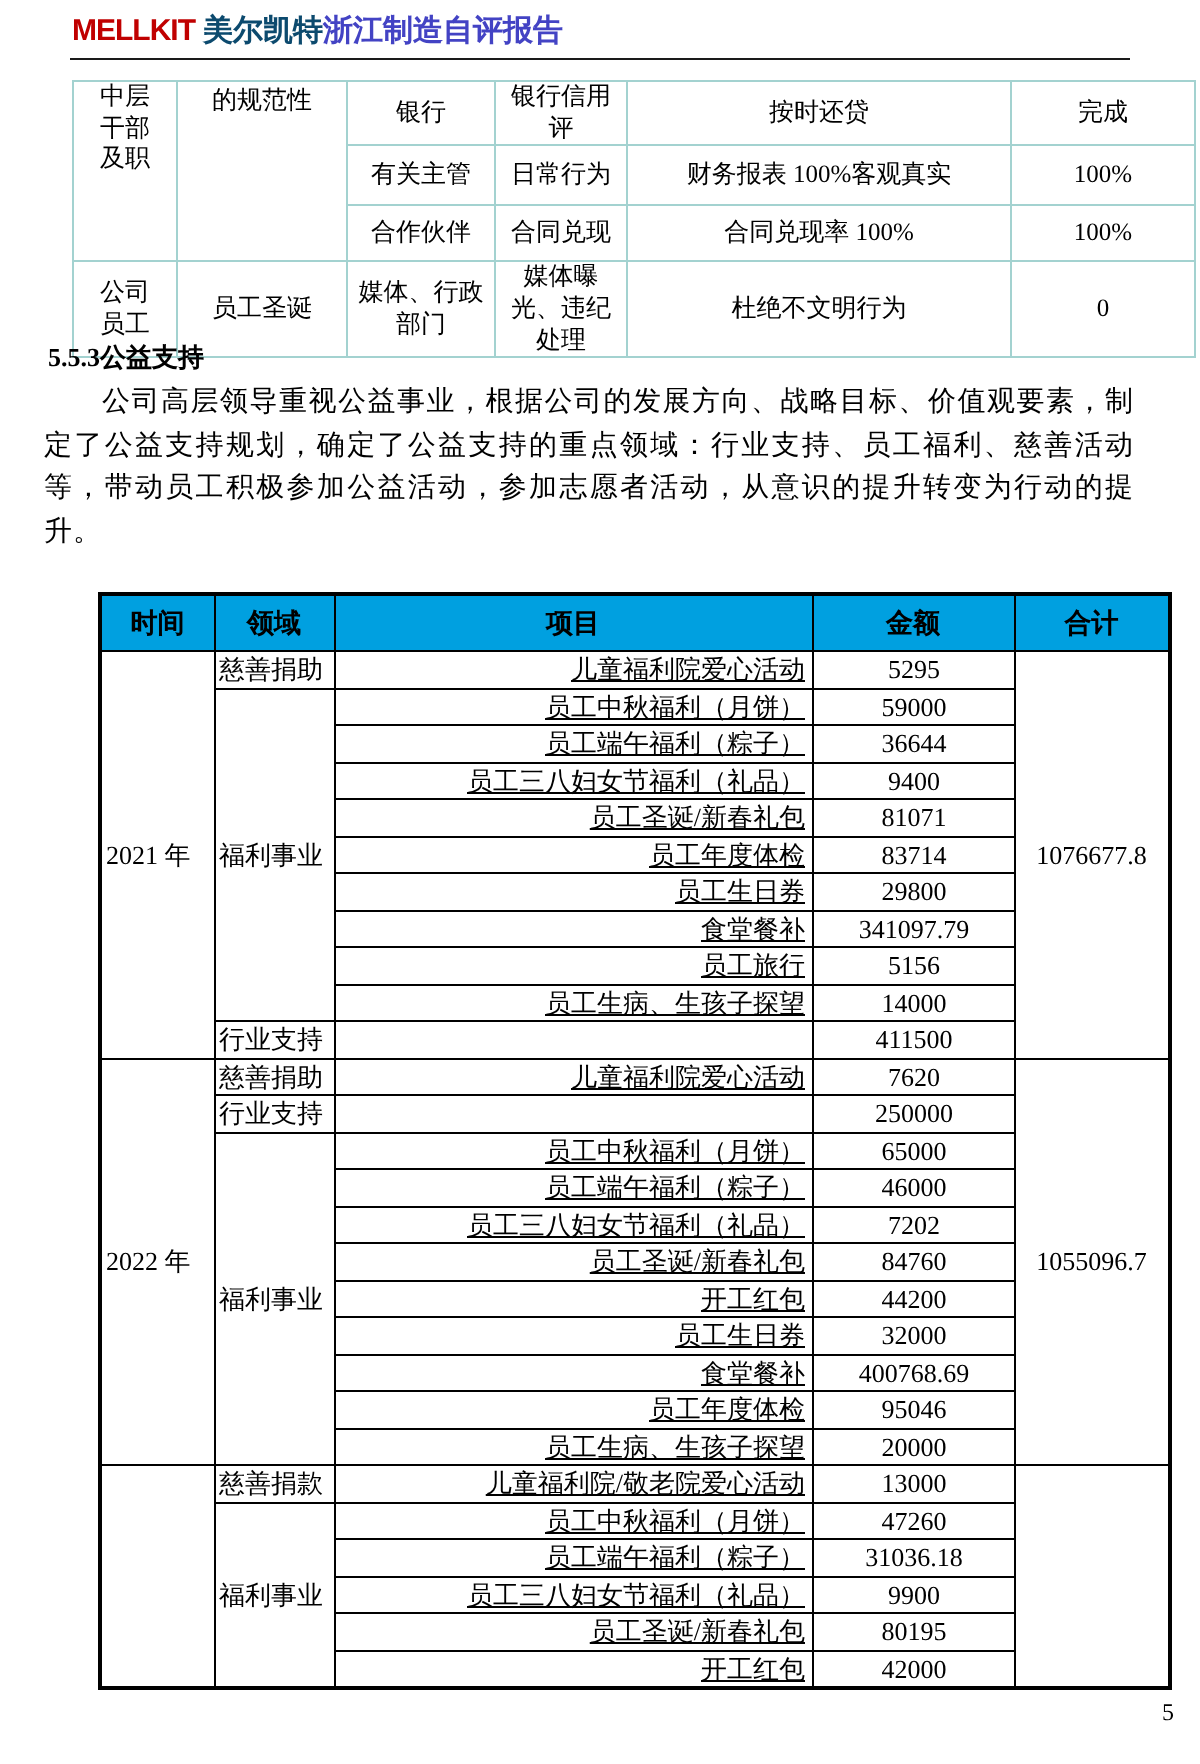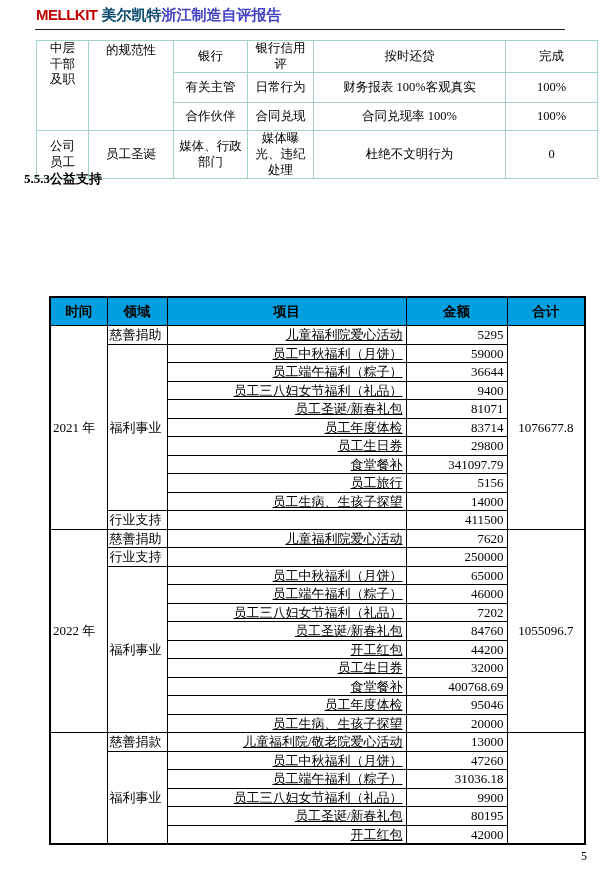--- a/index.html
+++ b/index.html
@@ -29,21 +29,21 @@
     text-align:justify;text-align-last:left;text-indent:29px;letter-spacing:0.5px;}
   .table-caption{position:absolute;left:0;top:271px;width:582px;text-align:center;font-size:14px;font-weight:bold;}
 
   
   .main-table{position:absolute;left:35px;top:296px;border-collapse:collapse;table-layout:fixed;font-size:13px;border:2px solid #000;margin-left:14px;}
   .main-table th{background:#00a0e0;border:1px solid #000;height:27px;padding:0;font-size:13.5px;font-weight:bold;text-align:center;color:#000;}
   .main-table td{border:1px solid #000;height:17.5px;line-height:17px;padding:0 3px;white-space:nowrap;overflow:hidden;}
   .main-table td.year{text-align:left;vertical-align:middle;padding-left:2px;}
   .main-table td.domain{text-align:left;vertical-align:middle;padding-left:2px;}
   .main-table td.project{text-align:right;padding-left:4px;text-decoration:underline;}
-  .main-table td.amount{text-align:right;padding-left:4px;}
+  .main-table td.amount{text-align:center;padding-left:4px;}
   .main-table td.total{text-align:center;vertical-align:middle;}
 
   .page-number{position:absolute;left:581px;top:849px;font-size:12px;}
 </style>
 </head>
 <body>
 
 <div class="page">
 
   <div class="doc-header">
@@ -86,20 +86,21 @@
       <td>员工圣诞</td>
       <td>媒体、行政部门</td>
       <td>媒体曝光、违纪处理</td>
       <td>杜绝不文明行为</td>
       <td>0</td>
     </tr>
   </tbody>
     </table>
 
   <div class="section-heading">5.5.3公益支持</div>
+  <p class="body-para">公司高层领导重视公益事业，根据公司的发展方向、战略目标、价值观要素，制定了公益支持规划，确定了公益支持的重点领域：行业支持、员工福利、慈善活动等，带动员工积极参加公益活动，参加志愿者活动，从意识的提升转变为行动的提升。</p>
 
   <table class="main-table">
     <colgroup>
       <col style="width:57px">
         <col style="width:60px">
         <col style="width:239px">
       <col style="width:101px">
         <col style="width:78px">
     </colgroup>
     <thead id="mt-head">

